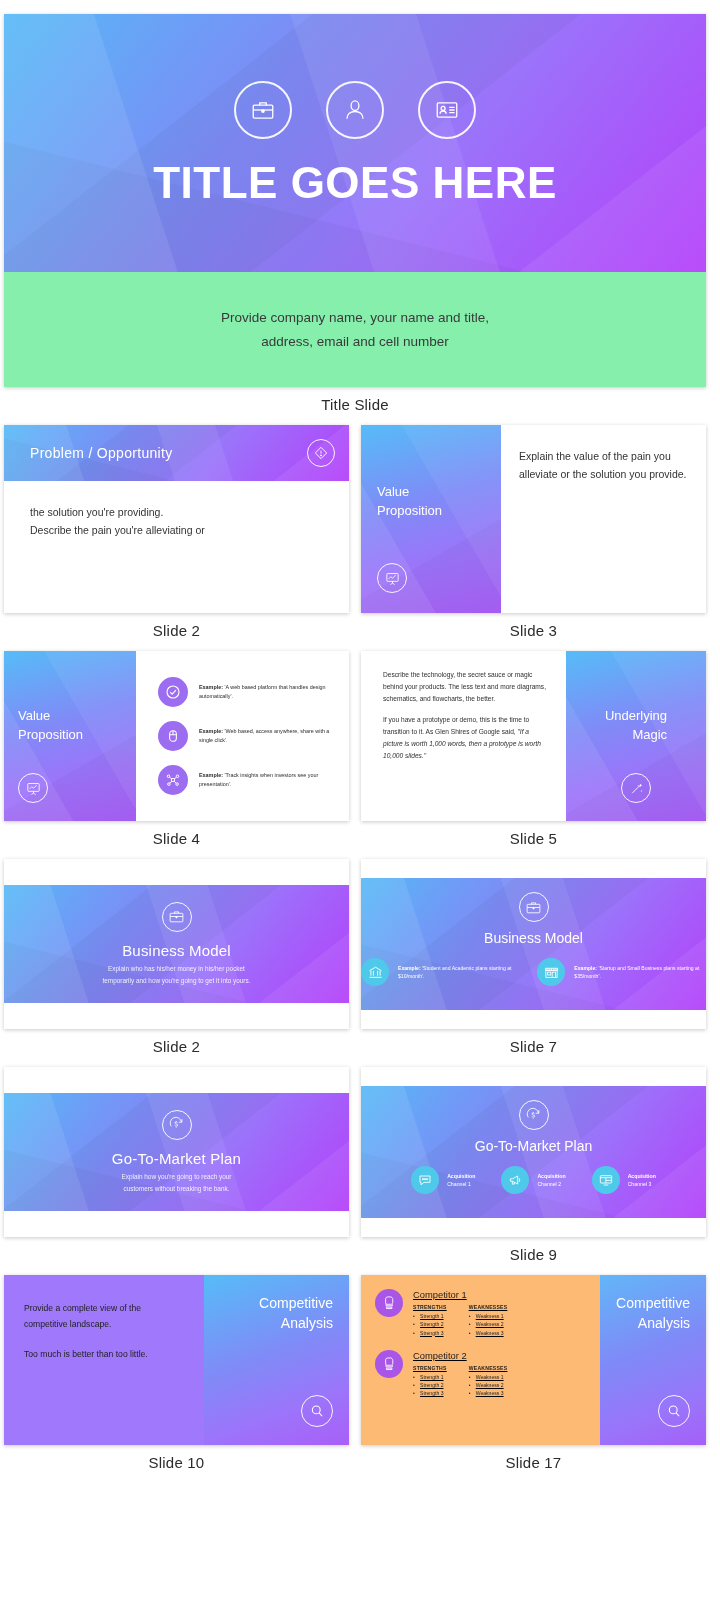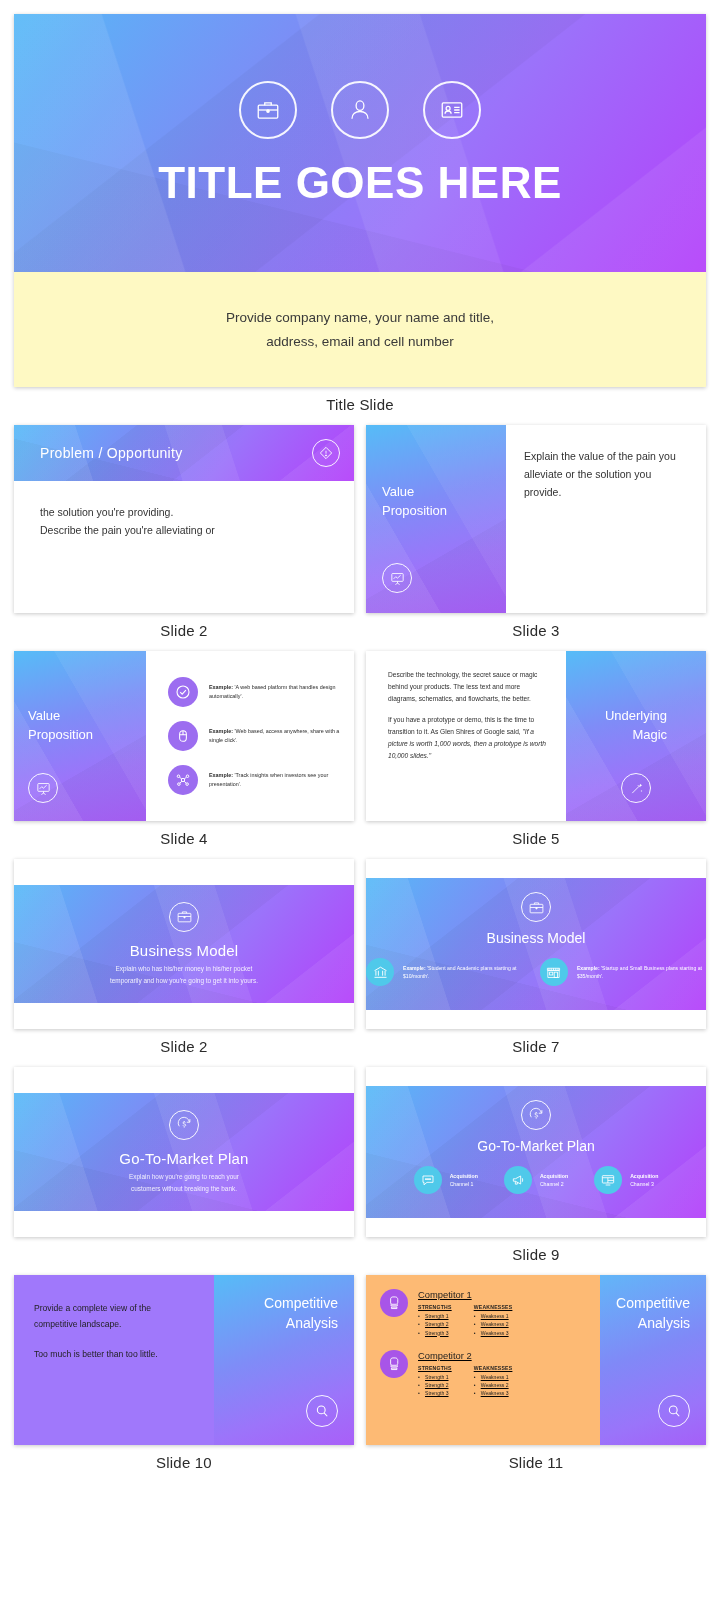--- a/index.html
+++ b/index.html
@@ -3,21 +3,21 @@
 <meta charset="utf-8">
 <style>
   * { box-sizing: border-box; margin: 0; padding: 0; }
   body {
     width: 720px;
     height: 1600px;
     background: #ffffff;
     font-family: "Liberation Sans", sans-serif;
     overflow: hidden;
   }
-  .deck { padding: 14px 14px 0 14px; }
+  .deck { padding: 14px 14px 0 4px; }
 
   
   .slide {
     background: #fff;
     box-shadow: 0 1px 4px rgba(0,0,0,0.22);
     position: relative;
     overflow: hidden;
   }
   .caption {
     text-align: center;
@@ -69,21 +69,21 @@
     display:flex; align-items:center; justify-content:center;
   }
   .ring-lg { width: 58px; height: 58px; }
   .ts-title {
     color:#fff; font-size: 44px; font-weight: 700;
     letter-spacing: .5px; line-height:1;
   }
   .ts-foot {
     flex:1; display:flex; flex-direction:column;
     align-items:center; justify-content:center;
-    background:#fef9c3; text-align:center;
+    background:#86efac; text-align:center;
   }
   .ts-foot div { font-size: 13.5px; color:#3a3a3a; line-height:1.75; }
 
   
   #slide2-frame { height: 188px; }
   .s2-bar {
     height: 56px; display:flex; align-items:center;
     justify-content:space-between; padding: 0 14px 0 26px;
   }
   .s2-bar h3 { color:#fff; font-size: 14px; font-weight: 400; letter-spacing:.3px; }
@@ -567,17 +567,17 @@
             <span>Competitive</span><br><span>Analysis</span>
           </h3>
           <span class="ring" style="width:32px;height:32px;border-width:1.3px;">
             <svg width="18" height="18" viewBox="0 0 24 24" fill="none" stroke="#fff" stroke-width="1.4">
               <circle cx="11" cy="10.5" r="5.2"></circle>
                 <path d="M14.8 14.4l4.2 4.6"></path>
             </svg>
           </span>
         </div>
       </div>
-      <div class="caption">Slide 11</div>
+      <div class="caption">Slide 17</div>
     </div>
   </div>
 
 </div>
 
 </body></html>

